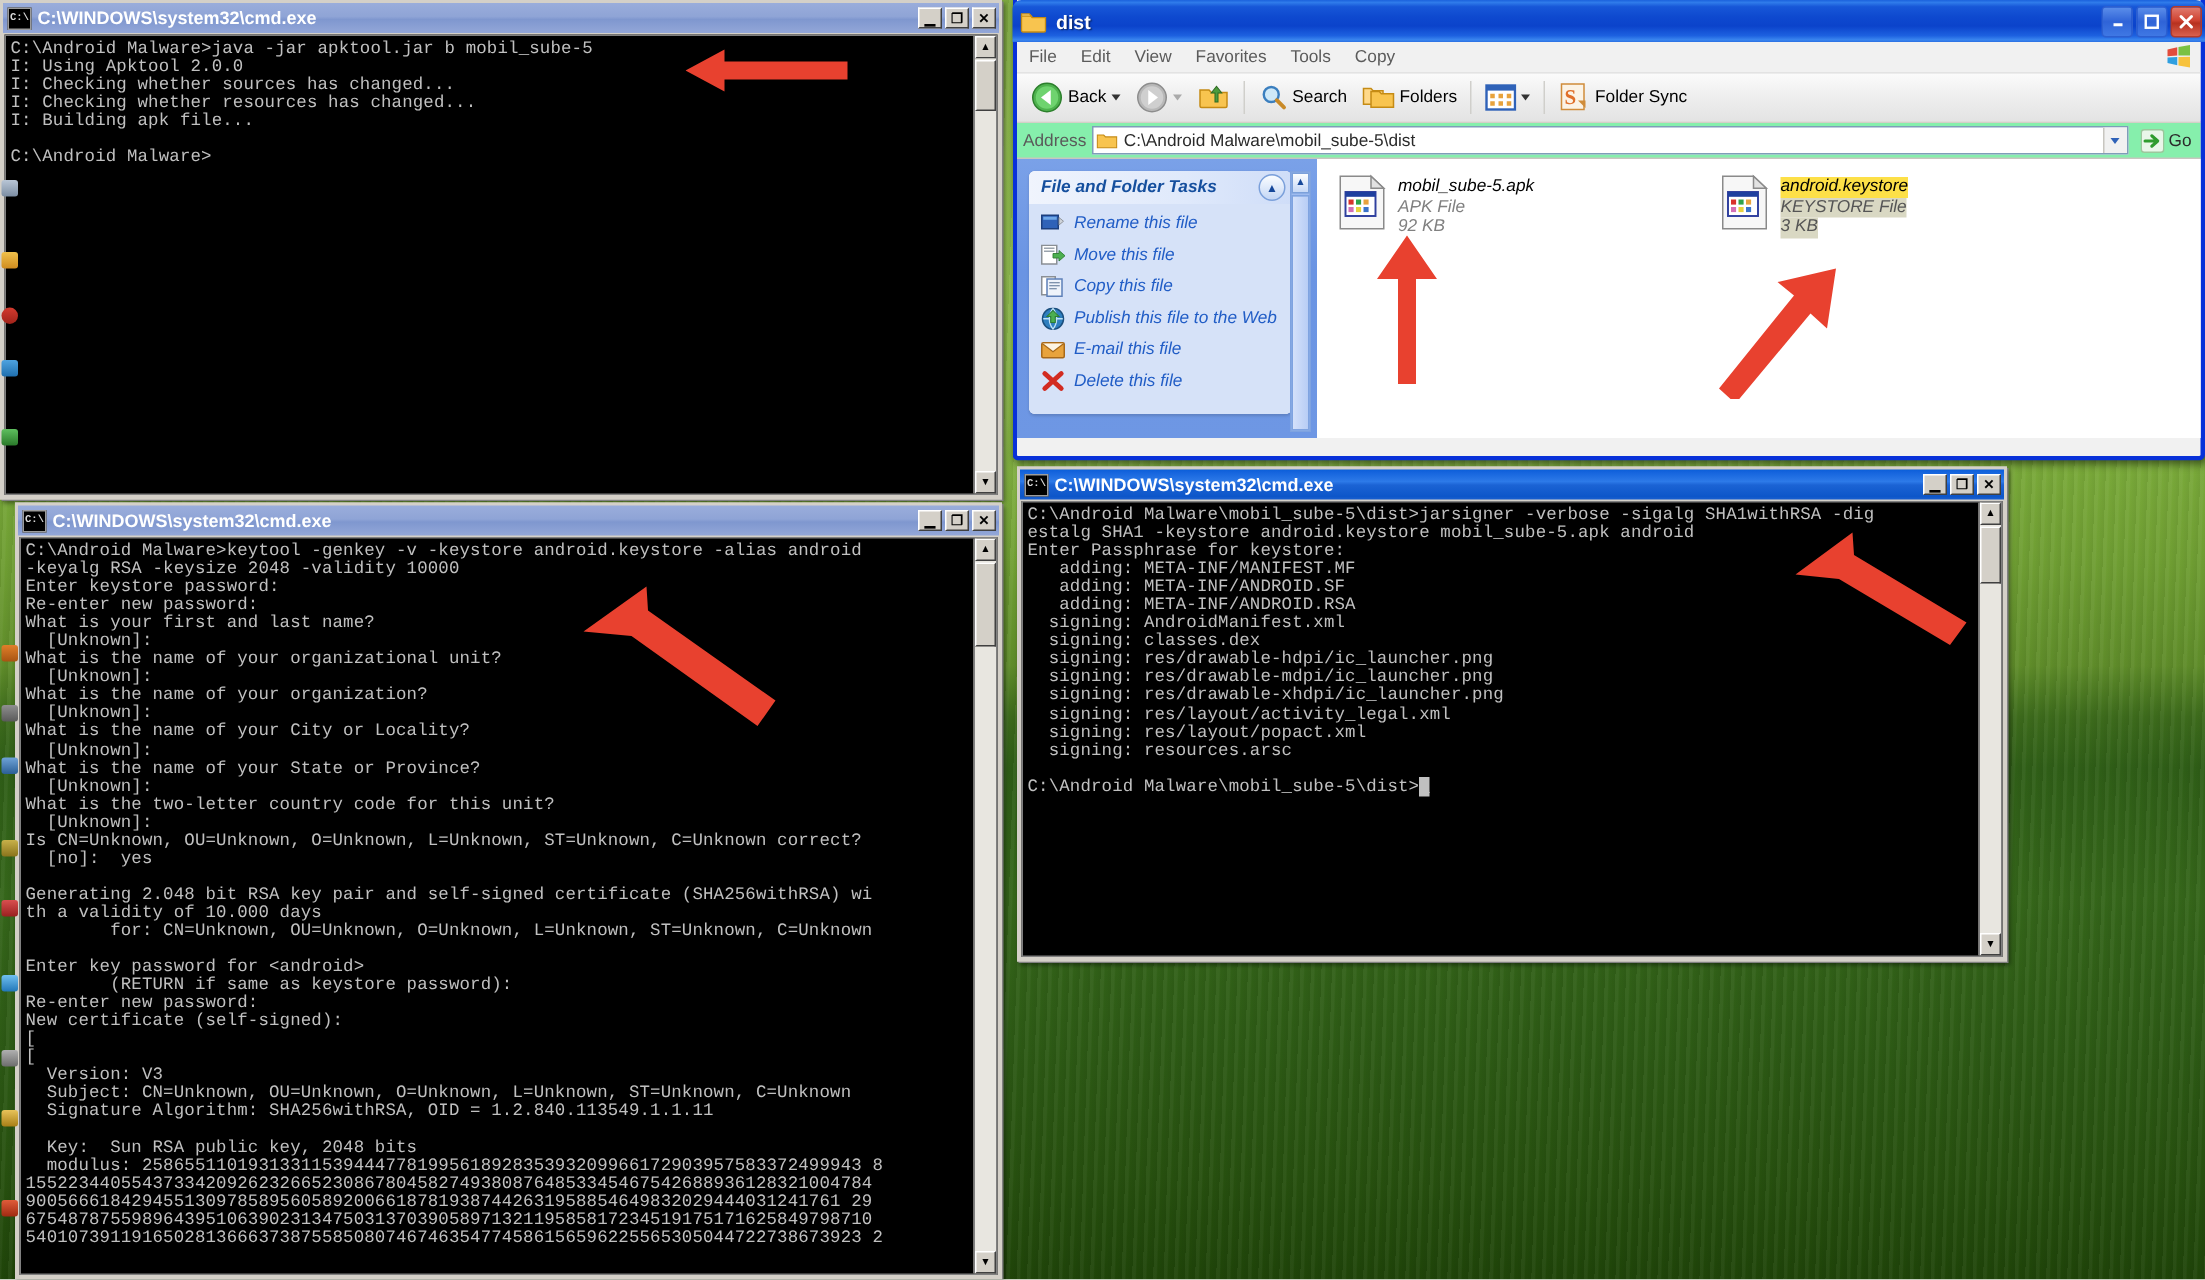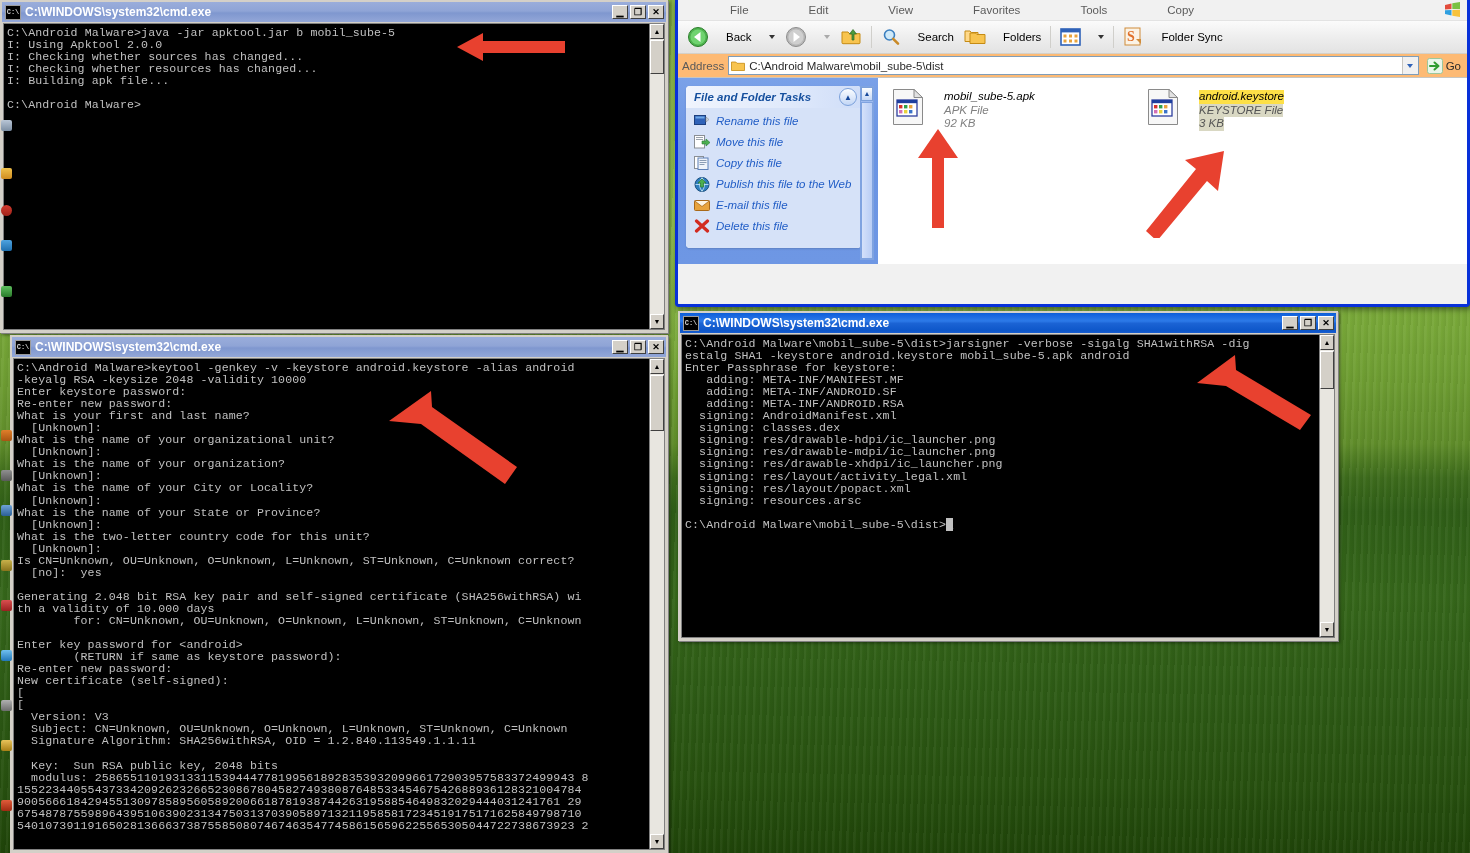--- a/index.html
+++ b/index.html
@@ -167,35 +167,35 @@
   .xbtn.cls { background:linear-gradient(to bottom,#e07a6e,#cf4332 45%,#b7311f 55%,#d9604e); border-color:#b43a2a; }
 
   .menubar {
     height:20px; background:#f1f1f1;
     display:flex; align-items:center; gap:0px;
     font-size:11.5px; color:#5b5b5b;
     border-bottom:1px solid #e3e3e3;
     position:relative;
     font-family:"Liberation Sans", sans-serif;
   }
-  .menubar .mi { padding:2px 8px;margin-left:44px; }
+  .menubar .mi { padding:2px 8px; }
   .winflag { position:absolute; right:6px; top:2px; width:17px; height:16px; }
 
   .toolbar {
     height:32px; background:linear-gradient(to bottom,#fbfbfb,#eeeeee 50%,#e3e3e3);
     display:flex; align-items:center; gap:0px; padding:0 4px;
     border-bottom:1px solid #d4d0c8;
     font-size:11.5px; color:#000;
   }
-  .tb-item { display:flex; align-items:center; gap:17px; padding:2px 5px; white-space:nowrap; }
+  .tb-item { display:flex; align-items:center; gap:3px; padding:2px 5px; white-space:nowrap; }
   .tb-sep { width:1px; height:22px; background:#d0cfcb; margin:0 4px; }
   .caret { width:0;height:0;border-left:3.5px solid transparent;border-right:3.5px solid transparent;border-top:4px solid #333; }
 
   .addrbar {
-    height:23px; background:#fdba74; display:flex; align-items:center;
+    height:23px; background:#86efac; display:flex; align-items:center;
     gap:4px; padding:0 2px 0 4px; font-size:11.5px; color:#2b2b2b;
     border-bottom:1px solid #c8c6c0;
   }
   .addr-box {
     flex:1 1 auto; height:19px; background:#fff; border:1px solid #7f9db9;
     display:flex; align-items:center; gap:4px; padding:0 0 0 2px; font-size:11.5px;
     box-sizing:border-box;
   }
   .addr-dd { width:15px; height:17px; background:#f1f1f1; border-left:1px solid #c8c6c0; display:flex;align-items:center;justify-content:center; margin-left:auto; }
   .go-btn { display:flex; align-items:center; gap:3px; padding:0 4px; }
@@ -228,21 +228,21 @@
 
   .side-sb {
     position:absolute; right:4px; top:8px; bottom:4px; width:14px;
     background:#9ebbef; border:1px solid #7fa3e0; box-sizing:border-box;
   }
   .side-sb .sarrow { height:14px; background:linear-gradient(to bottom,#fbfdff,#c6d8f6); border:1px solid #7ba0da; box-sizing:border-box; font-size:7px; text-align:center; line-height:11px; color:#16489a;}
   .side-sb .sthumb { position:absolute; left:0; right:0; top:15px; bottom:0; background:linear-gradient(to right,#d4e1fa,#b8cdf5); border:1px solid #7fa3e0; box-sizing:border-box;}
 
   .exp-content { flex:1 1 auto; background:#fff; padding:10px 0 0 14px; position:relative; }
   .file-row { display:flex; gap:55px; }
-  .file-item { display:flex; gap:20px; width:200px; }
+  .file-item { display:flex; gap:8px; width:200px; }
   .file-ic { width:32px; height:38px; flex:0 0 auto; position:relative; }
   .file-meta { font-size:11.5px; line-height:13.5px; padding-top:2px; }
   .file-name { color:#000; }
   .file-name.sel { background:#fde047; }
   .file-sub { color:#808080; }
   .file-sub.sel { background:#d9d8c3; color:#555; }
 
   
   .arrow-svg { position:absolute; pointer-events:none; z-index:50; }
 </style>
@@ -262,20 +262,46 @@
     <div class="desk-ic" style="top:505px;background:linear-gradient(#6fa3d8,#2b5f96);"></div>
     <div class="desk-ic" style="top:560px;background:linear-gradient(#c8b14a,#8a741c);"></div>
     <div class="desk-ic" style="top:600px;background:linear-gradient(#d94f4f,#9a2020);"></div>
     <div class="desk-ic" style="top:650px;background:linear-gradient(#70c0f0,#2277b8);"></div>
     <div class="desk-ic" style="top:700px;background:linear-gradient(#b0b0b0,#6d6d6d);"></div>
     <div class="desk-ic" style="top:740px;background:linear-gradient(#e8c35a,#a87f16);"></div>
     <div class="desk-ic" style="top:800px;background:linear-gradient(#e05c3a,#a02a12);"></div>
   </div>
 
   <div class="win expwin" style="left:675px; top:0px; width:795px; height:307px;">
+    <div class="exp-title">
+      <span class="exp-folder-ic">
+        <svg width="18" height="15" viewBox="0 0 18 15">
+          <path d="M1 3 h5.5 l1.6 1.7 H17 v8.6 a1 1 0 0 1 -1 1 H2 a1 1 0 0 1 -1 -1 Z" fill="#f8c44f" stroke="#c58b14" stroke-width="0.9"></path>
+          <path d="M1 2.2 h5.2 l1.5 1.6 H1.1 Z" fill="#ffd980" stroke="#c58b14" stroke-width="0.8"></path>
+        </svg>
+      </span>
+      <span class="exp-title-text">dist</span>
+      <span class="xbtns">
+        <span class="xbtn min">
+          <svg width="10" height="10" viewBox="0 0 10 10">
+              <rect x="2" y="6.5" width="6" height="2" fill="#fff"></rect>
+            </svg>
+        </span>
+        <span class="xbtn max">
+          <svg width="11" height="11" viewBox="0 0 11 11">
+              <rect x="1.5" y="1.5" width="8" height="8" fill="none" stroke="#fff" stroke-width="1.6"></rect>
+            </svg>
+        </span>
+        <span class="xbtn cls">
+          <svg width="11" height="11" viewBox="0 0 11 11">
+              <path d="M2 2 L9 9 M9 2 L2 9" stroke="#fff" stroke-width="2" stroke-linecap="round"></path>
+            </svg>
+        </span>
+      </span>
+    </div>
 
     <div class="menubar">
       <span class="mi">File</span>
       <span class="mi">Edit</span>
       <span class="mi">View</span>
       <span class="mi">Favorites</span>
       <span class="mi">Tools</span>
       <span class="mi">Copy</span>
       <span class="winflag">
         <svg width="17" height="16" viewBox="0 0 17 16">

